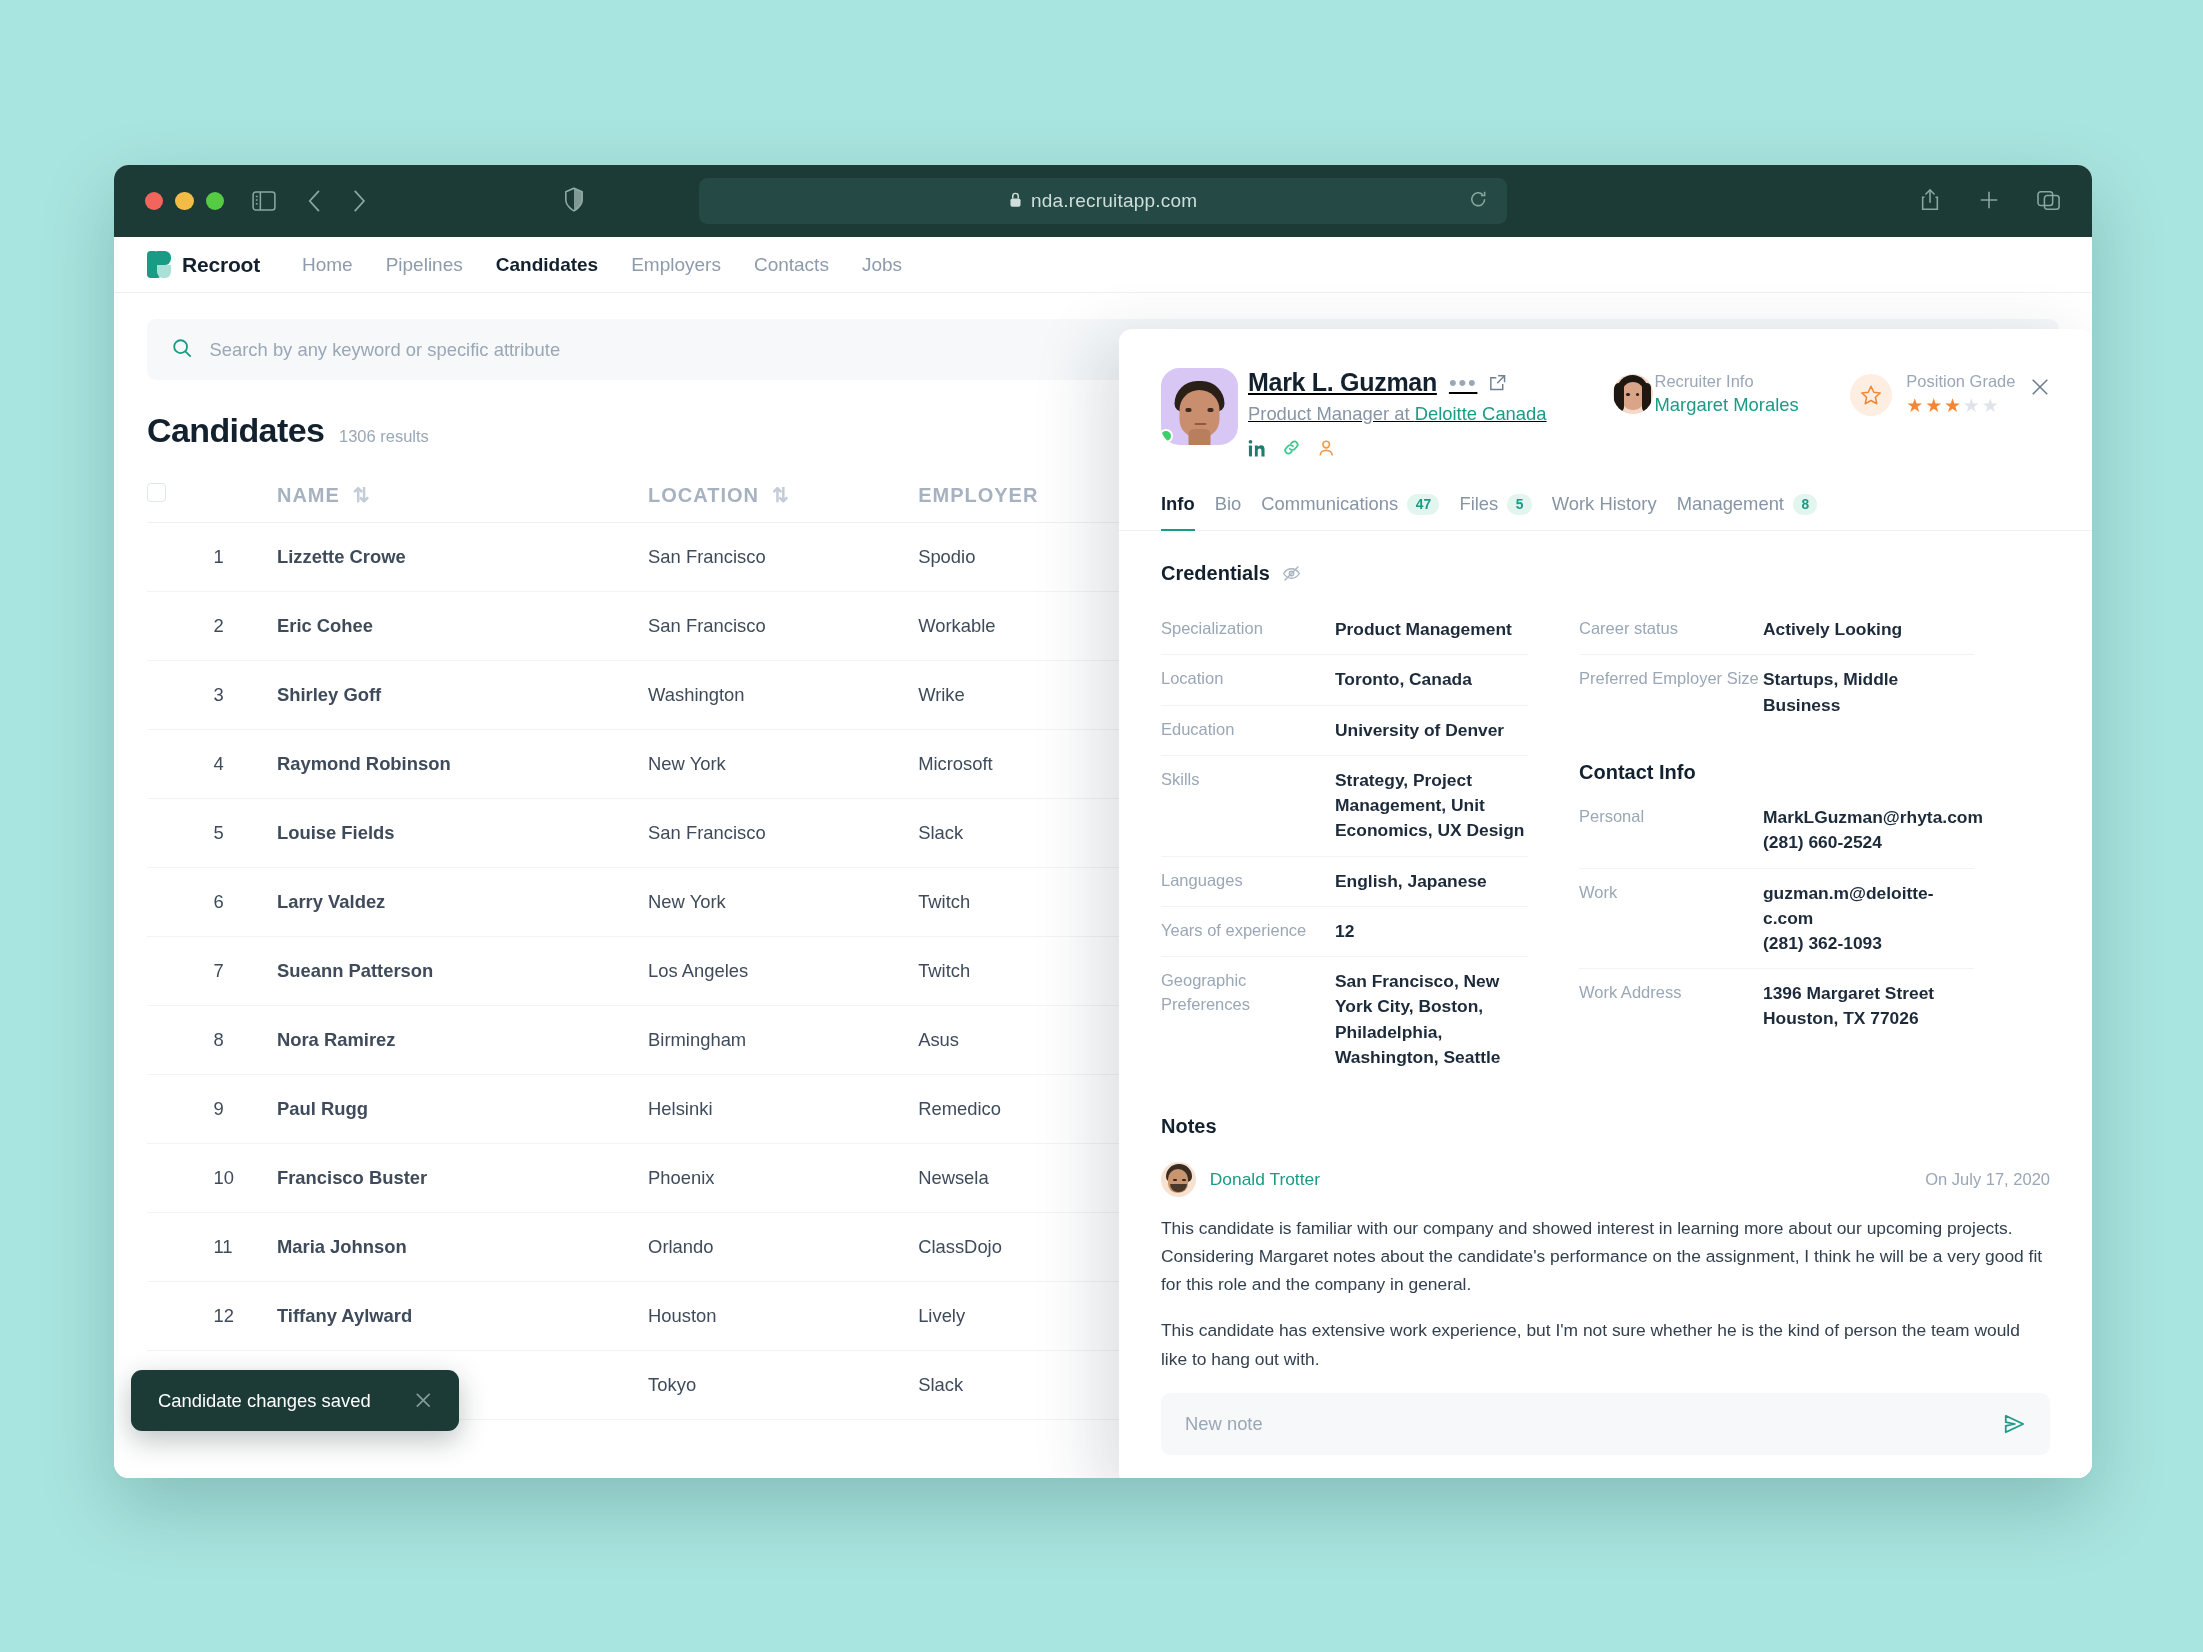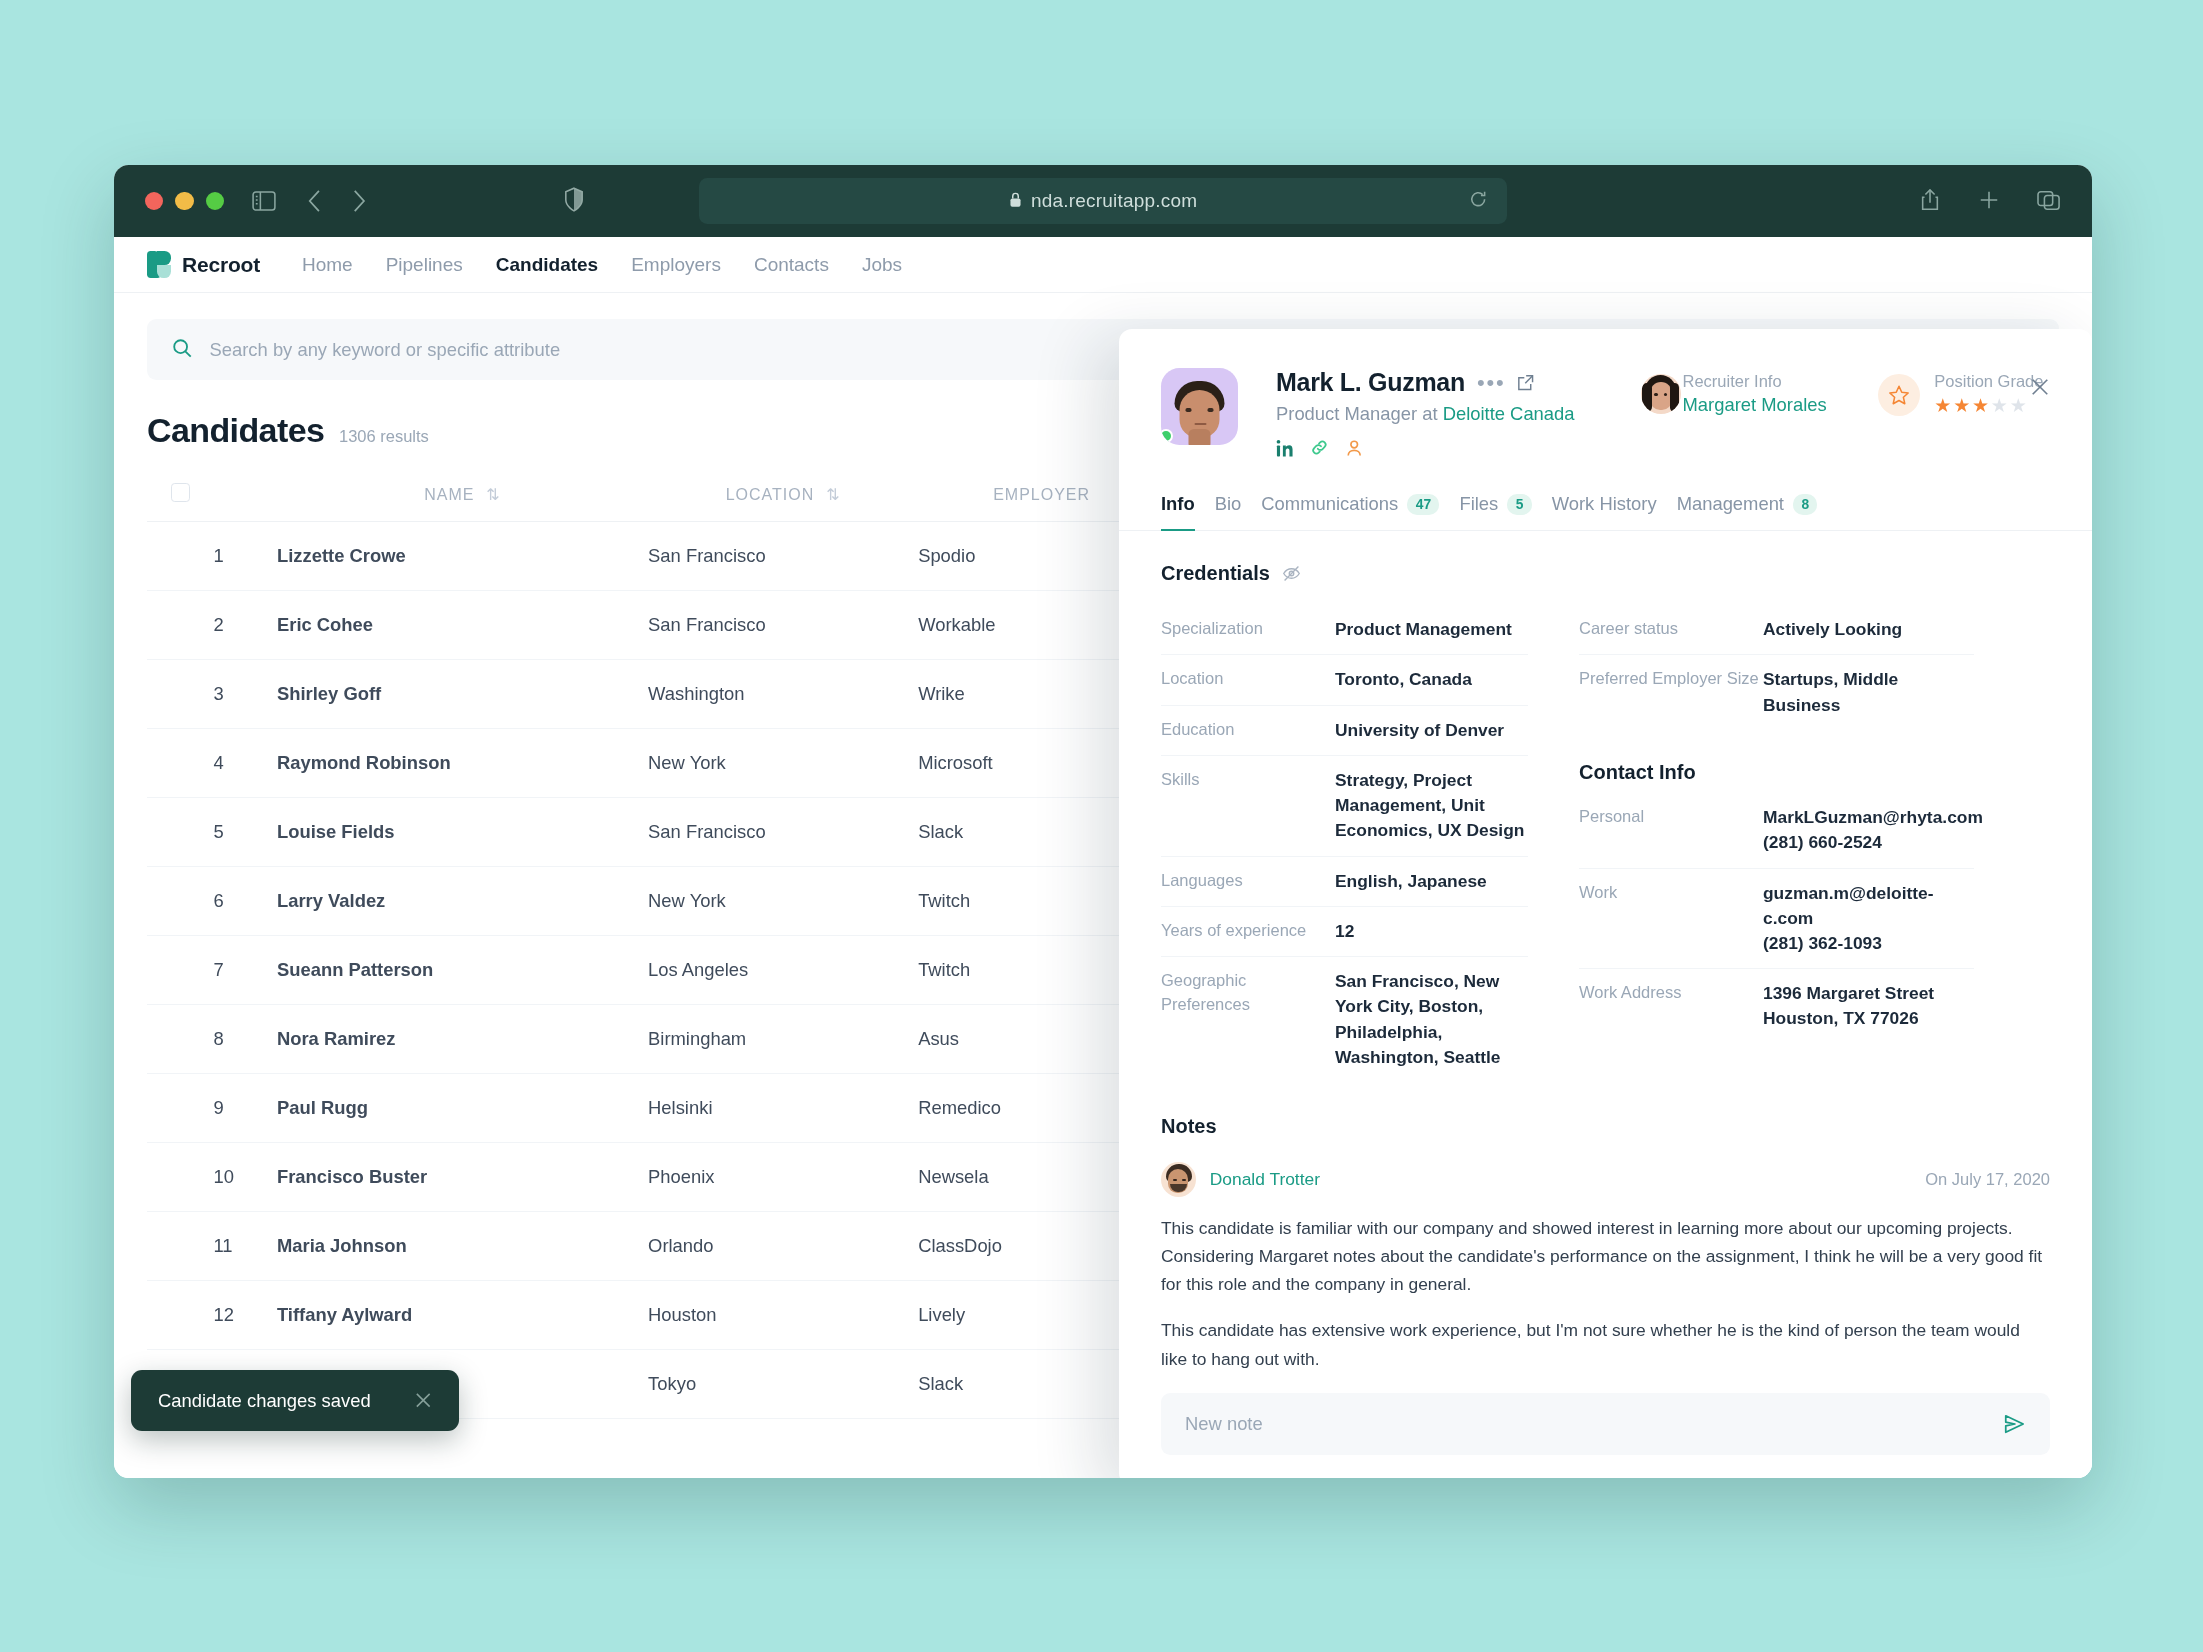--- a/index.html
+++ b/index.html
@@ -109,22 +109,22 @@
 
   
   #listhead { padding: 31px 33px 0 33px; display: flex; align-items: baseline; gap: 14.7px; }
   #listhead .title { font-size: 34px; font-weight: 700; color: #13212e; letter-spacing: -0.6px; }
   #listhead .count { font-size: 16.5px; color: #9aa7b6; }
 
   
   #tablewrap { padding: 0 33px; margin-top: 24px; }
   table.cand { width: 100%; border-collapse: collapse; table-layout: fixed; }
   table.cand th {
-    text-align: center; padding: 9.2px 0 14.7px 0;
-    font-size: 16px; font-weight: 400; letter-spacing: 1px;
+    text-align: left; padding: 9.2px 0 14.7px 0;
+    font-size: 20px; font-weight: 700; letter-spacing: 1px;
     color: #a7b2c0; text-transform: uppercase;
     border-bottom: 0.9px solid #eef1f4;
   }
   table.cand th .sorticon { margin-left: 6.4px; color: #c3ccd8; }
   table.cand td {
     padding: 22px 0; font-size: 18.4px; color: #3f4b5b;
     border-bottom: 0.9px solid #f1f4f7;
     white-space: nowrap; overflow: hidden;
   }
   td.c-idx { color: #b2bcc8; font-size: 16.5px; }
@@ -182,21 +182,21 @@
   .av-neck { position:absolute; left:19px; top:48px; width:22px; height:20px; background:#b87f5f; border-radius:5.5px; }
   .av-eye { position:absolute; top:27.5px; width:6.4px; height:3.7px; background:#3a2a20; border-radius:1.8px; }
   .av-eye.l { left:16.5px; } .av-eye.r { left:38px; }
   .av-mouth { position:absolute; left:25px; top:42px; width:12px; height:2.8px; background:#8e5a43; border-radius:1.8px; }
   .online-dot {
     position: absolute; left: -1.8px; bottom: 1.8px;
     width: 13.8px; height: 13.8px; border-radius: 50%;
     background: #3ecf6b; border: 2.3px solid #fff;
   }
 
-  .ph-name-block { margin-left: 38px; }
+  .ph-name-block { margin-left: 10px; text-decoration: underline; }
   .ph-name-row { display: flex; align-items: center; gap: 12px; }
   .ph-name { font-size: 25px; font-weight: 700; color: #13212e; letter-spacing: -0.3px; }
   .ph-dots { color: #9aa7b6; font-size: 22px; letter-spacing: 1.8px; line-height: 1; cursor: pointer; }
   .ph-ext { color: #6f7f91; cursor: pointer; display: flex; }
   .ph-sub { font-size: 18.4px; color: #8795a6; margin-top: 6.4px; }
   .ph-sub .emp { color: #1a9b85; }
   .ph-social { display: flex; align-items: center; gap: 15.6px; margin-top: 13px; }
   .ph-social .ic { cursor: pointer; display: flex; }
 
   .recruiter-block {

